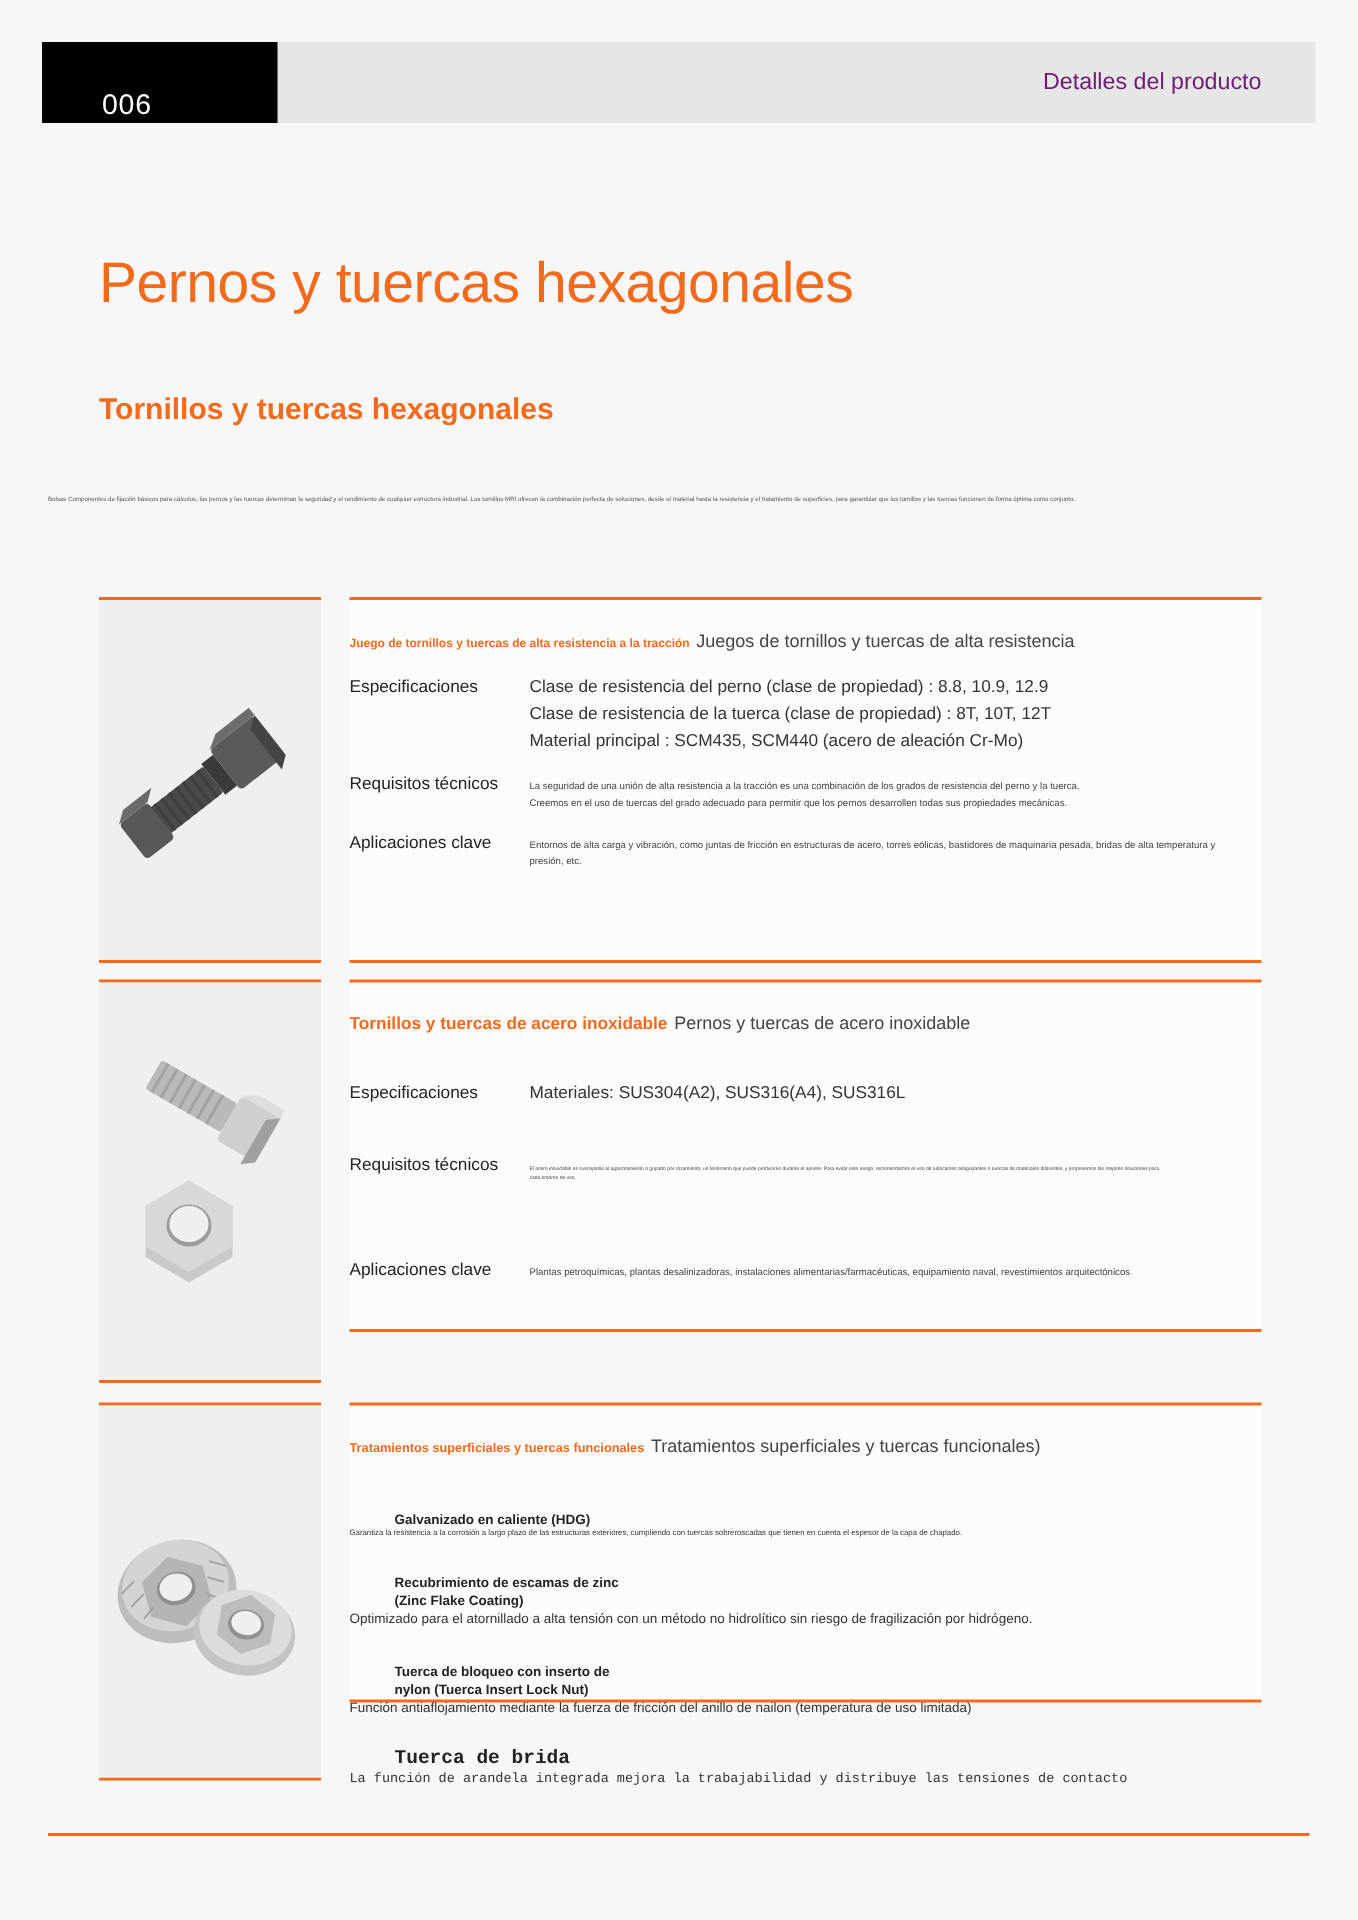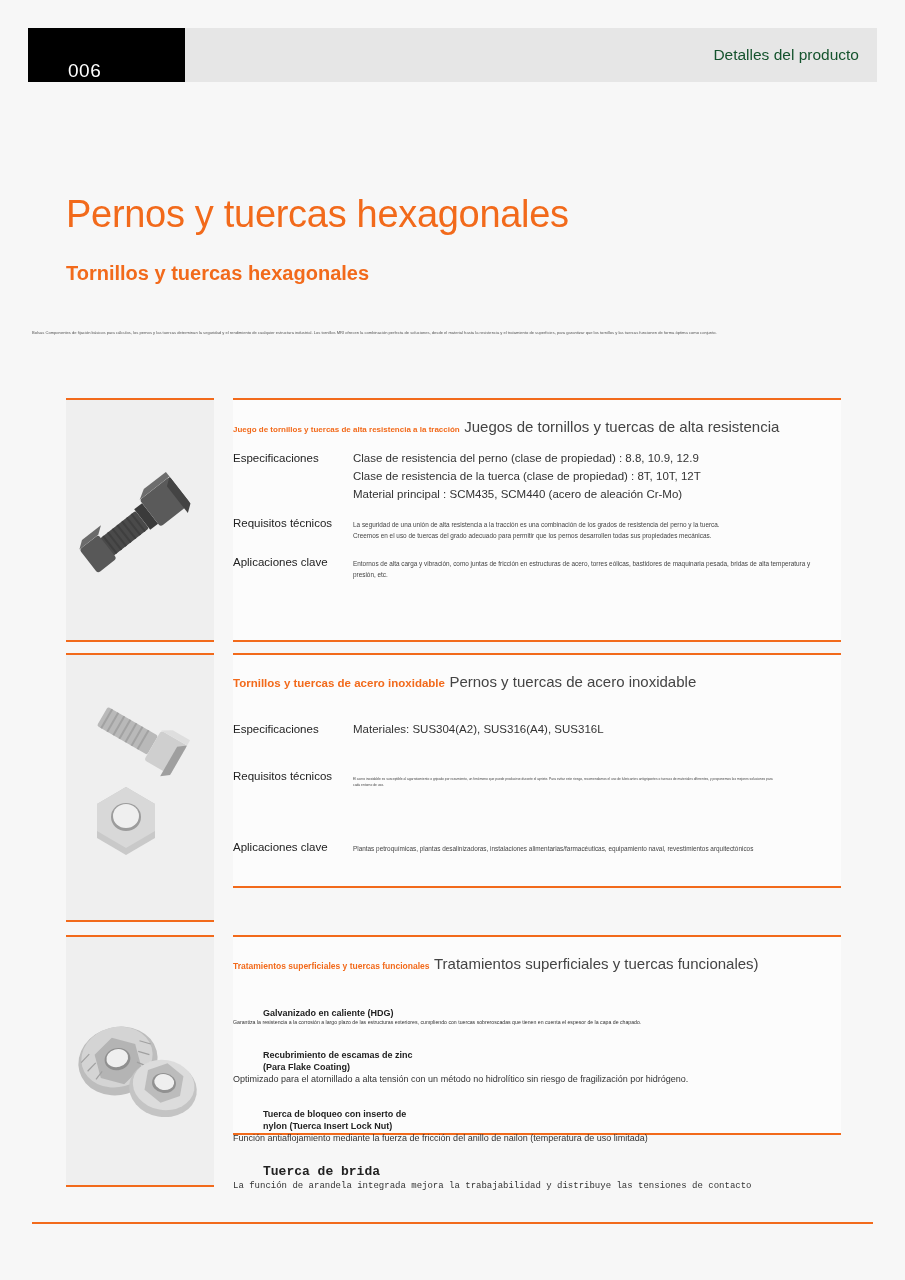--- a/index.html
+++ b/index.html
@@ -41,35 +41,34 @@
     display: flex;
     align-items: flex-end;
     padding-left: 40px;
     box-sizing: border-box;
     font-size: 19px;
     letter-spacing: 0.5px;
   }
   .header-title {
     flex: 1;
     text-align: right;
-    padding-right: 18px;
-    color: #14532d;
+    padding-right: 36px;
+    color: #701a75;
     font-size: 15.5px;
   }
 
   
   .main-title {
     position: absolute;
     left: 66px;
     top: 168px;
     font-size: 38px;
     color: #f26a1b;
     font-weight: normal;
     letter-spacing: -0.3px;
-    margin-top: 25px;
   }
   .sub-title {
     position: absolute;
     left: 66px;
     top: 262px;
     font-size: 20px;
     color: #f26a1b;
     font-weight: bold;
   }
   .intro-text {
@@ -118,21 +117,21 @@
     white-space: nowrap;
     margin-left: 0px;
     padding-left: 0px;
   }
   .card-heading .small-orange {
     font-size: 8px;
     color: #f26a1b;
     font-weight: bold;
   }
   .card-heading .big-grey {
-    font-size: 15px;
+    font-size: 12px;
     color: #444;
   }
 
   .row {
     display: flex;
     align-items: baseline;
     margin-top: 14px;
   }
   .row-label {
     width: 120px;
@@ -386,21 +385,21 @@
         <span class="small-orange" style="font-size:8.5px;">Tratamientos superficiales y tuercas funcionales</span>
         <span class="big-grey">Tratamientos superficiales y tuercas funcionales)</span>
       </div>
 
       <div class="treat-row" style="margin-top:34px;">
         <div class="treat-name">Galvanizado en caliente (HDG)</div>
         <div class="treat-desc tiny">Garantiza la resistencia a la corrosión a largo plazo de las estructuras exteriores, cumpliendo con tuercas sobreroscadas que tienen en cuenta el espesor de la capa de chapado.</div>
       </div>
 
       <div class="treat-row" style="margin-top:22px;">
-        <div class="treat-name">Recubrimiento de escamas de zinc (Para Flake Coating)</div>
+        <div class="treat-name">Recubrimiento de escamas de zinc (Zinc Flake Coating)</div>
         <div class="treat-desc">Optimizado para el atornillado a alta tensión con un método no hidrolítico sin riesgo de fragilización por hidrógeno.</div>
       </div>
 
       <div class="treat-row" style="margin-top:22px;">
         <div class="treat-name">Tuerca de bloqueo con inserto de nylon (Tuerca Insert Lock Nut)</div>
         <div class="treat-desc">Función antiaflojamiento mediante la fuerza de fricción del anillo de nailon (temperatura de uso limitada)</div>
       </div>
 
       <div class="treat-row" style="margin-top:18px;font-family:Liberation Mono, monospace;">
         <div class="treat-name large">Tuerca de brida</div>

